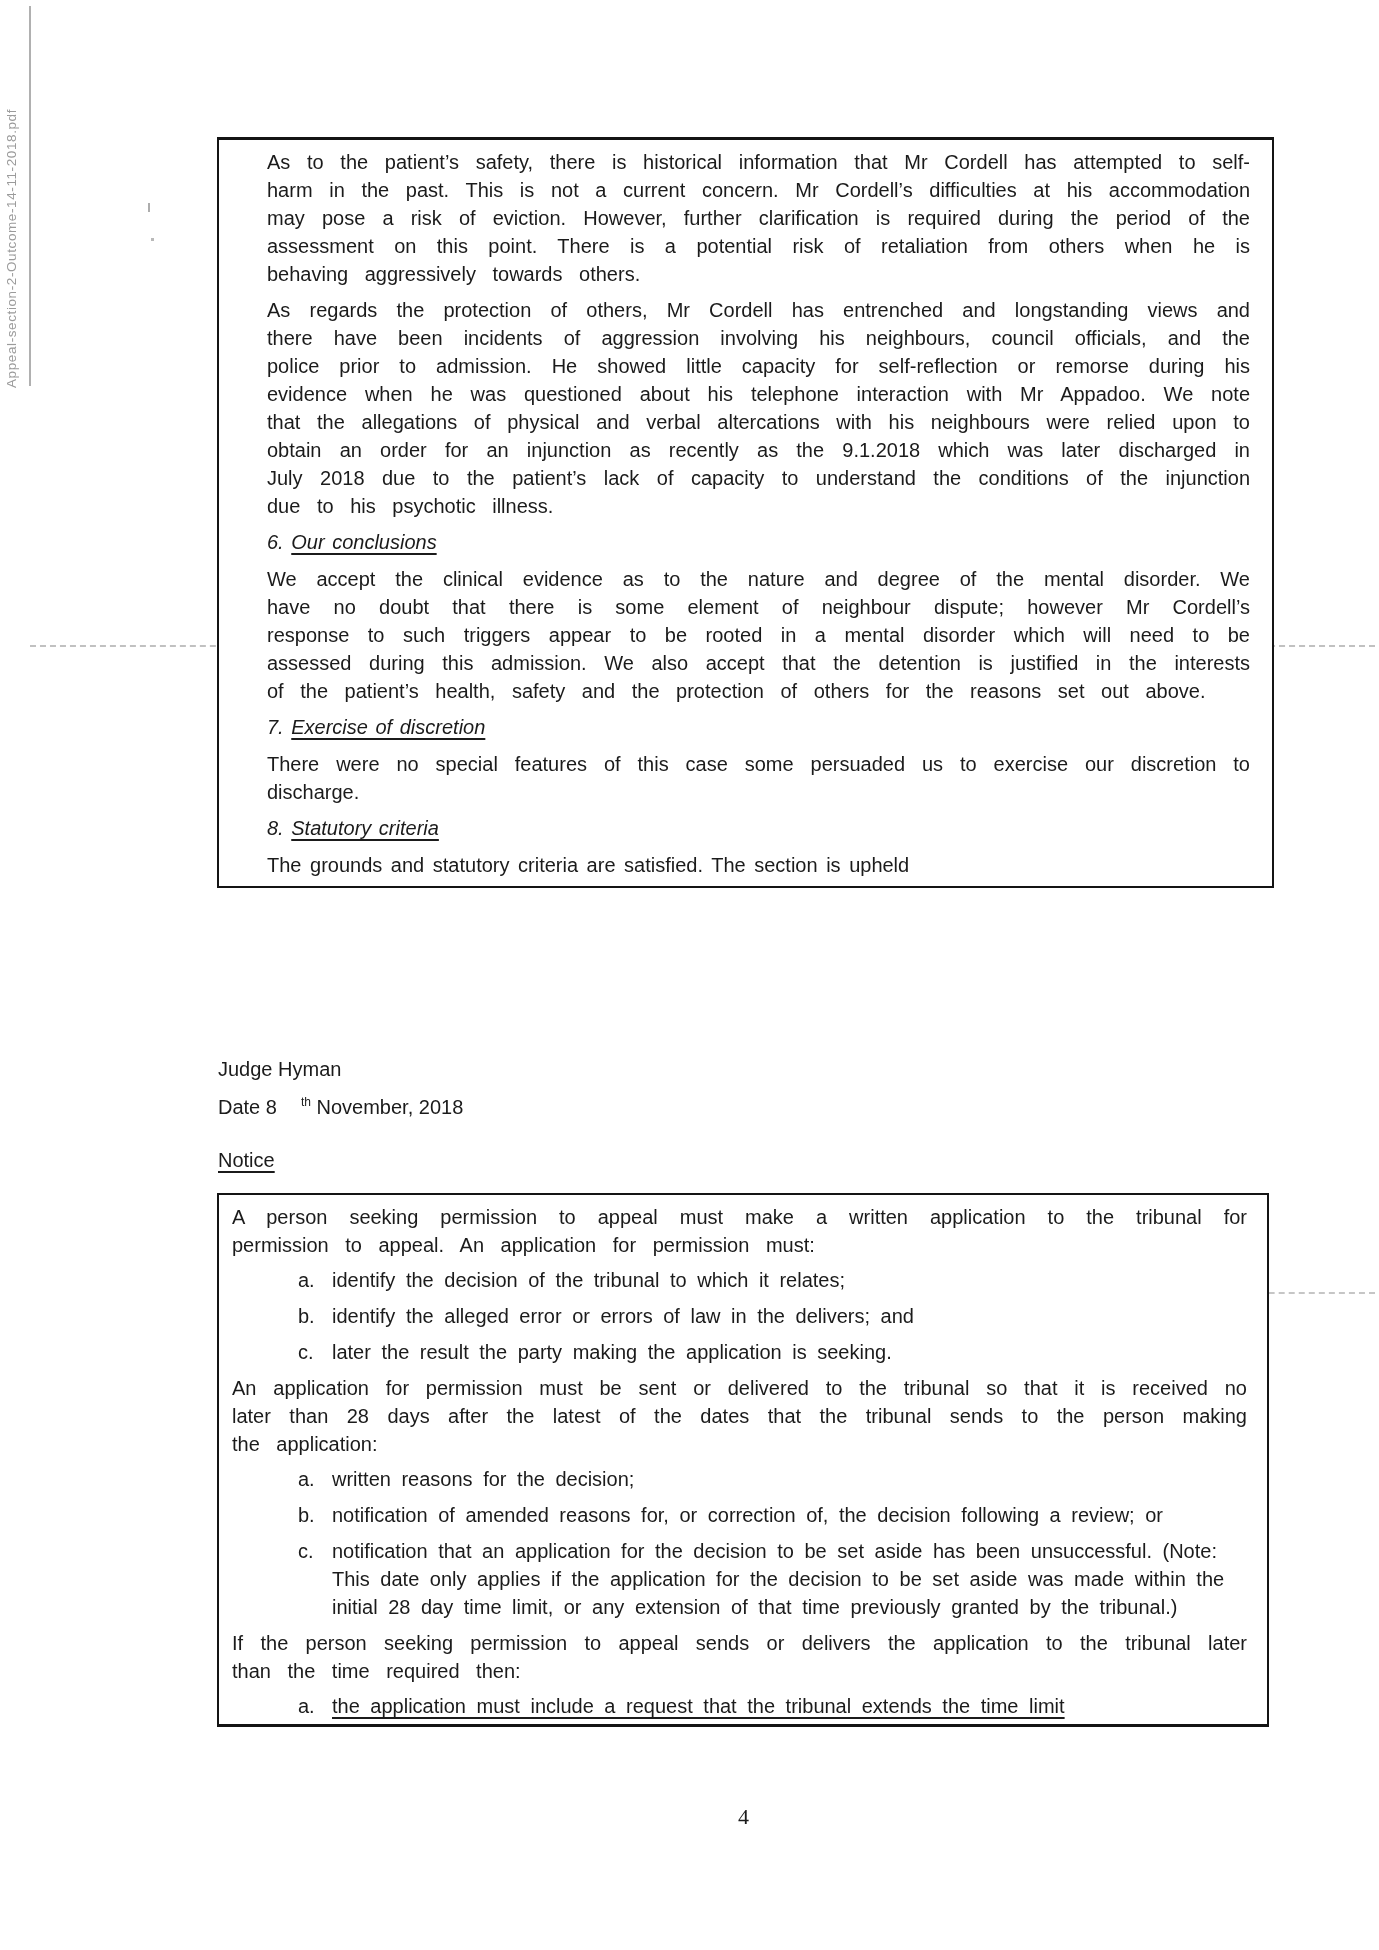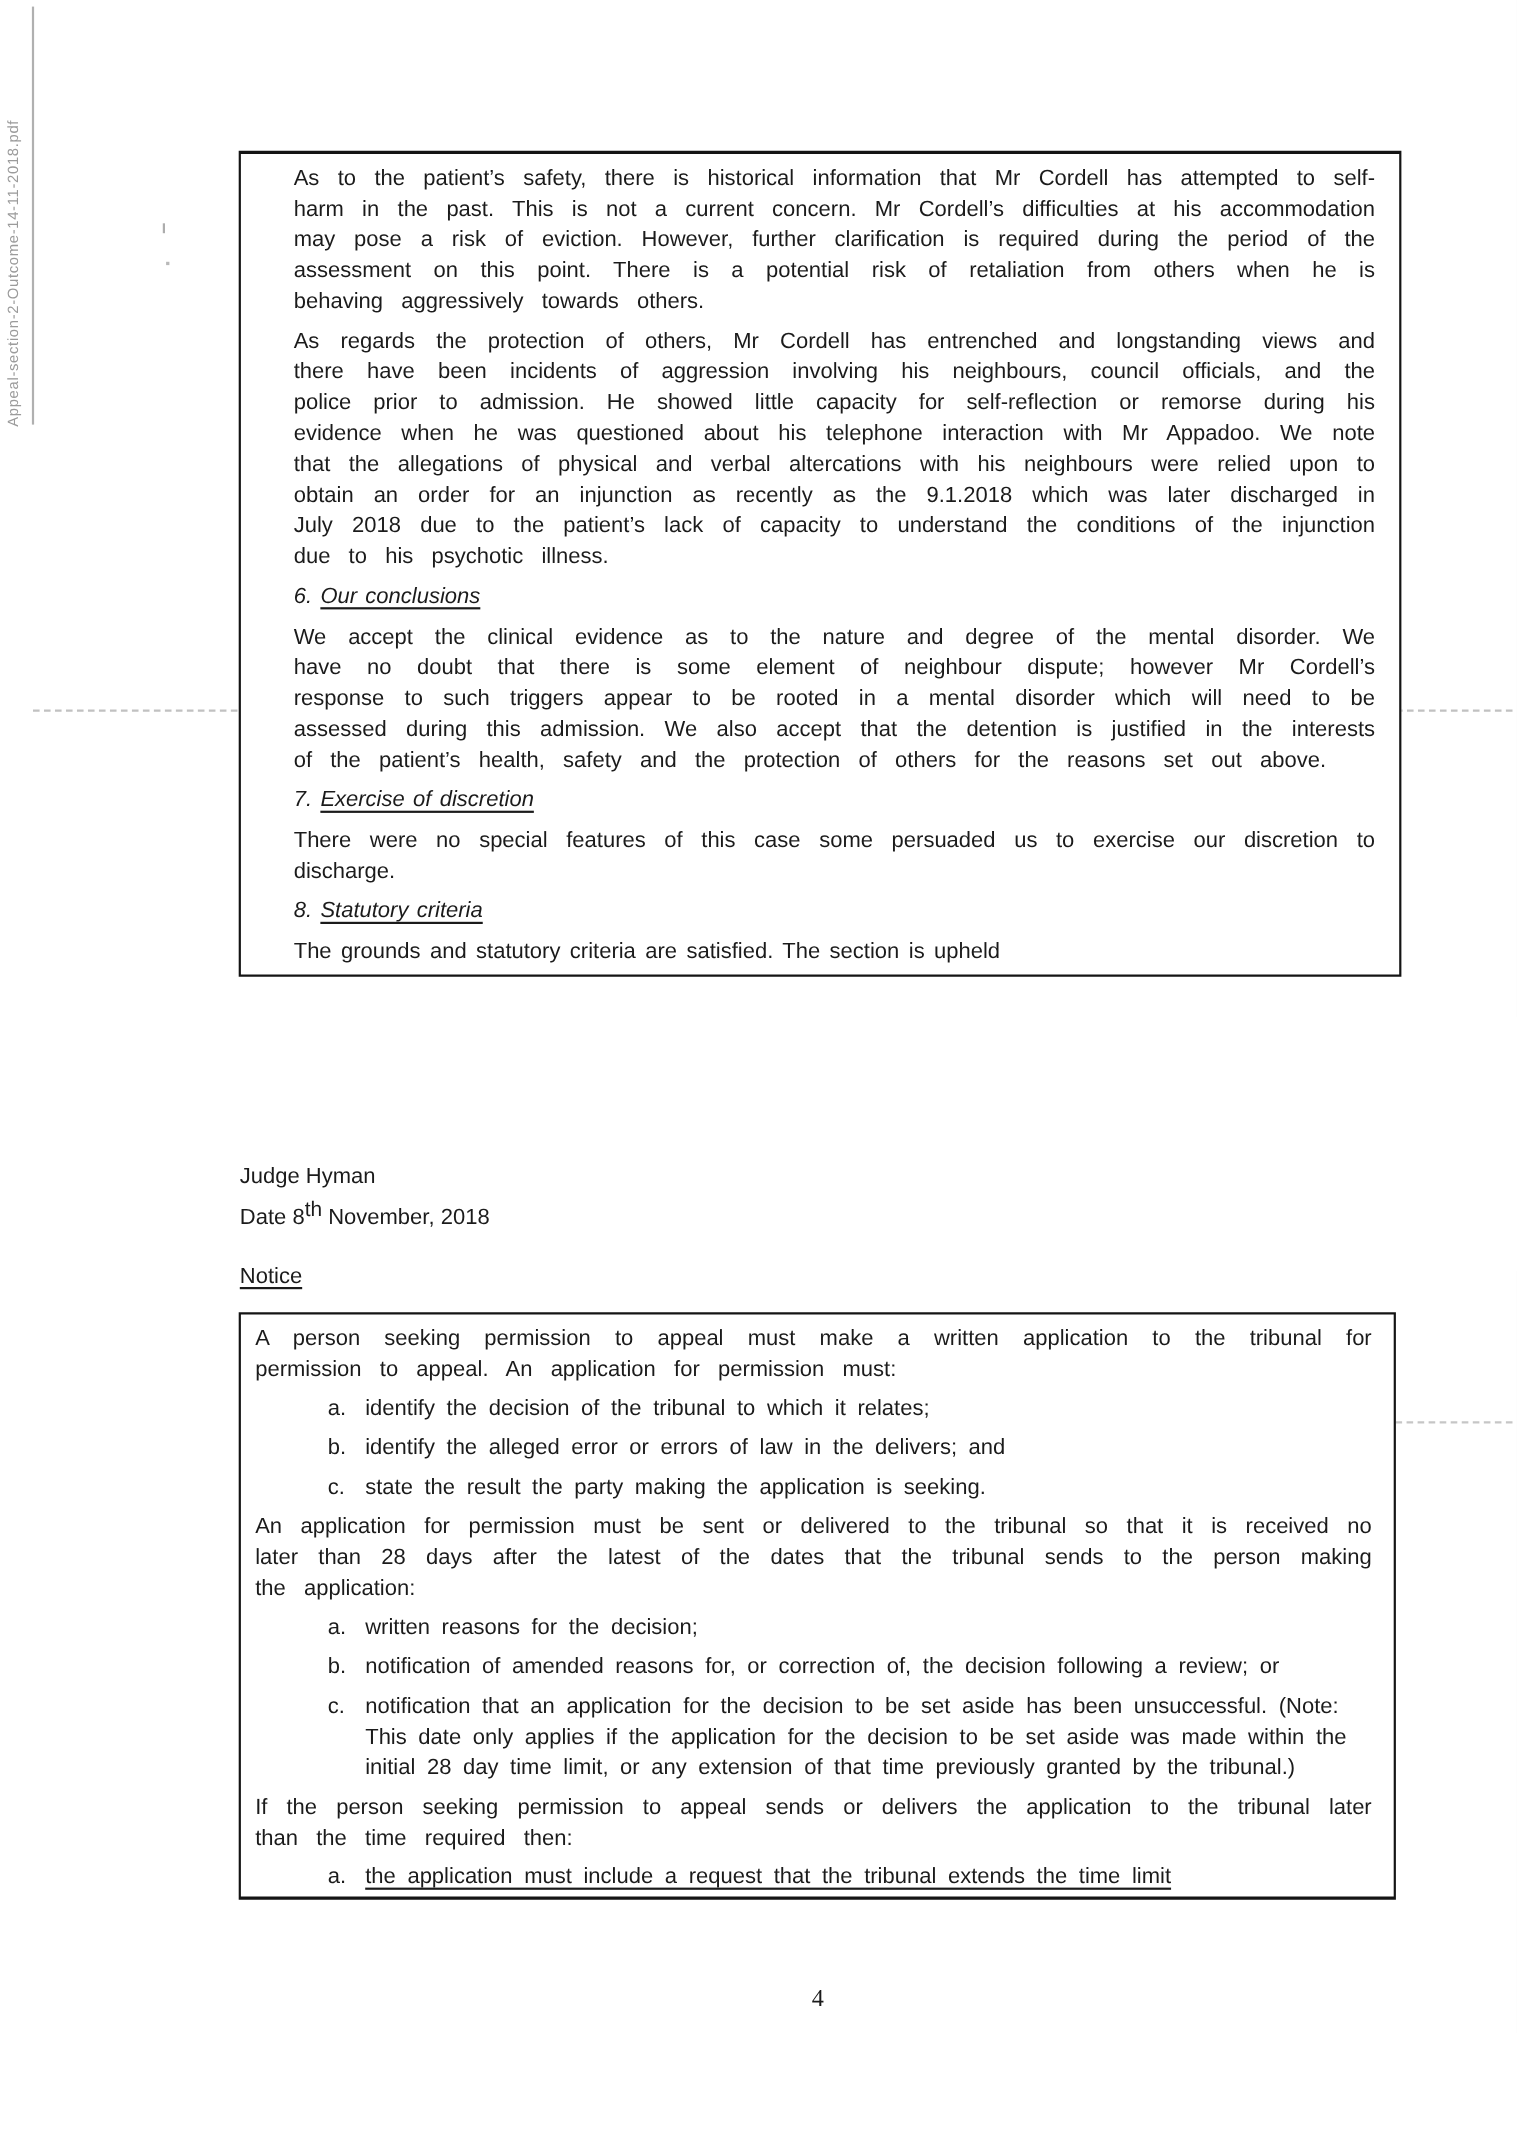--- a/index.html
+++ b/index.html
@@ -35,21 +35,21 @@
   .plain { word-spacing:3px; }
 
   .sec-heading { font-size:20px; line-height:28px; margin:2px 0 9px 0; word-spacing:2px;font-style:italic; }
   .u { text-decoration:underline; text-decoration-thickness:2px; text-underline-offset:4px; }
 
   .li { display:flex; margin:0 0 8px 66px; font-size:20px; line-height:28px; word-spacing:5px; }
   .li .marker  { flex:0 0 34px; }
   .li .li-body { flex:1; }
 
   .signature { position:absolute; left:218px; top:1050px; font-size:20px; line-height:38px; }
-  .signature sup { font-size:19px; line-height:0; }
+  .signature sup { font-size:12px; line-height:0;margin-left:24px; }
 
   .notice-heading { position:absolute; left:218px; top:1149px; font-size:20px; }
 
   .page-number { position:absolute; left:738px; top:1804px; font-family:"Liberation Serif", serif; font-size:22px; }
 </style>
 </head>
 <body>
 
 <div class="page">
 
@@ -88,21 +88,21 @@
     <div class="li">
       <span class="marker">a.</span>
       <span class="li-body">identify the decision of the tribunal to which it relates;</span>
     </div>
     <div class="li">
       <span class="marker">b.</span>
       <span class="li-body">identify the alleged error or errors of law in the delivers; and</span>
     </div>
     <div class="li">
       <span class="marker">c.</span>
-      <span class="li-body">state the result the party making the application is seeking.</span>
+      <span class="li-body">later the result the party making the application is seeking.</span>
     </div>
 
     <p class="just" style="margin-bottom:7px">An application for permission must be sent or delivered to the tribunal so that it is received no later than 28 days after the latest of the dates that the tribunal sends to the person making the application:</p>
 
     <div class="li">
       <span class="marker">a.</span>
       <span class="li-body">written reasons for the decision;</span>
     </div>
     <div class="li">
       <span class="marker">b.</span>

